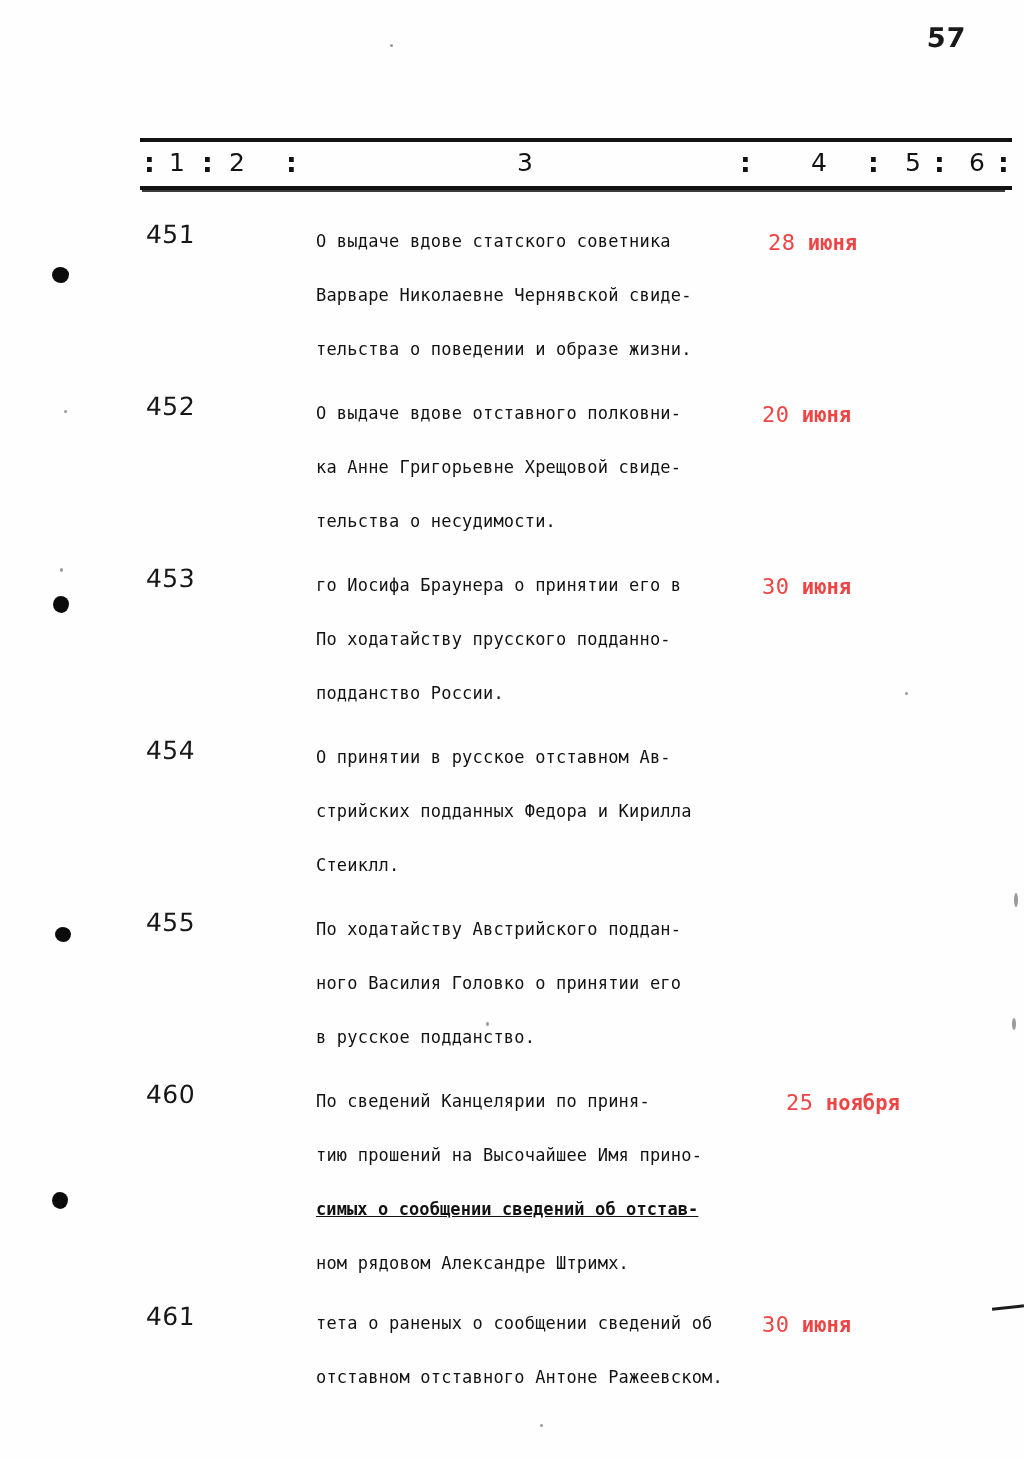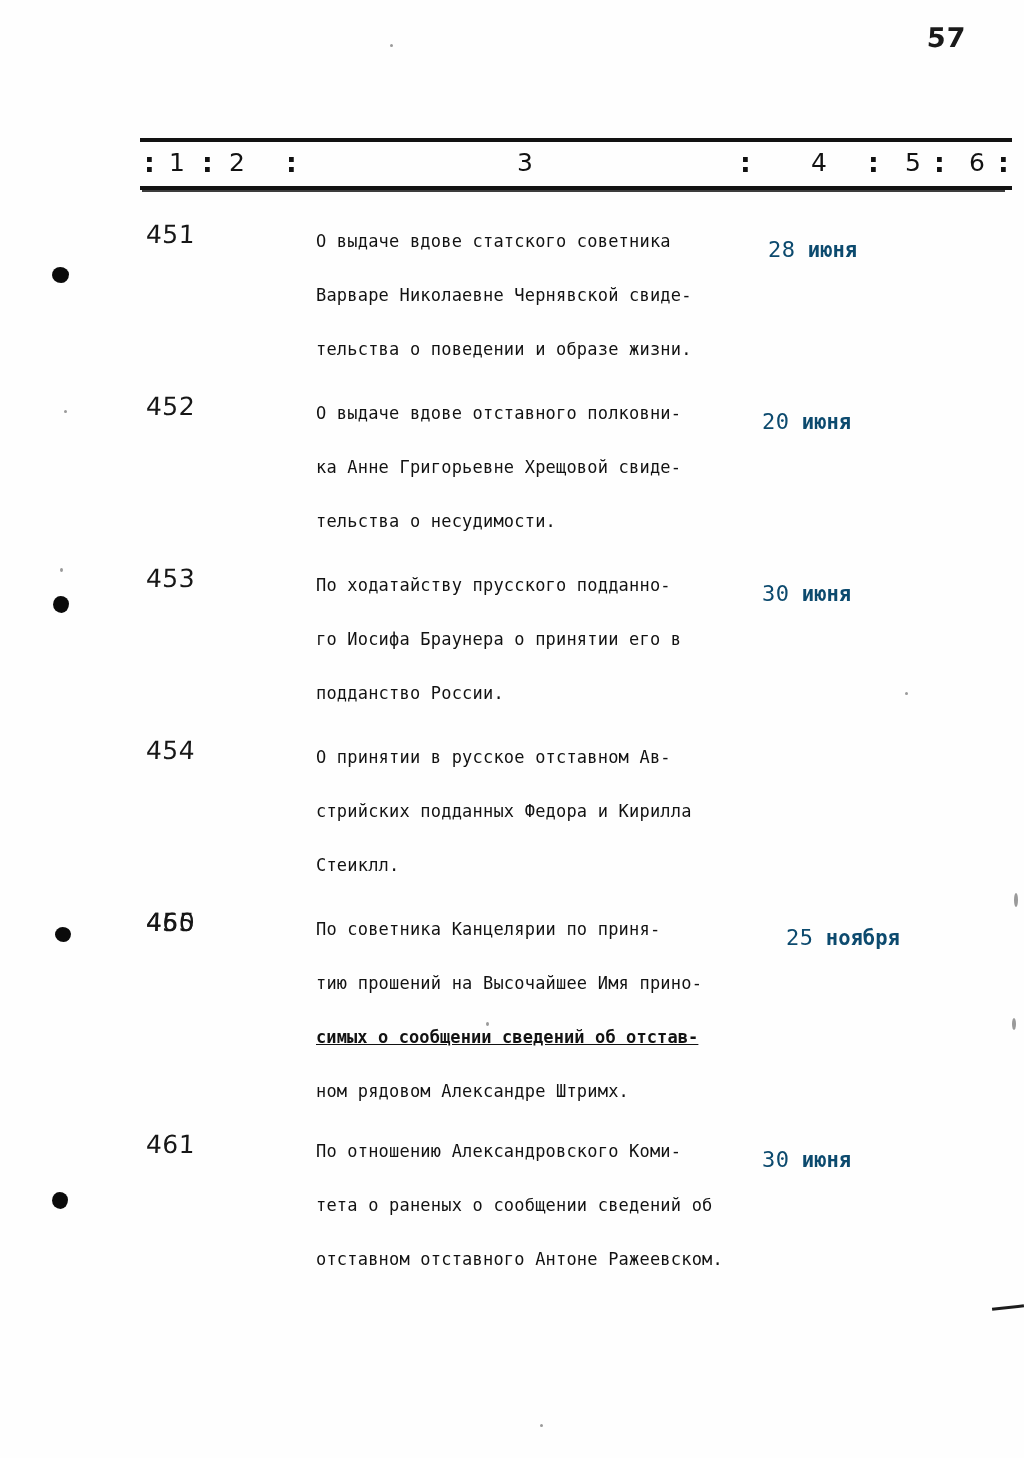--- a/index.html
+++ b/index.html
@@ -107,26 +107,26 @@
     height: 54px;
     line-height: 54px;
     font-size: 17px;
     letter-spacing: 0.2px;
     white-space: nowrap;
     color: #121212;
   }
   .line.heavy { font-weight: bold; letter-spacing: 0.1px; text-decoration: underline; }
   .entry-date {
     position: absolute;
-    top: 9px;
+    top: 2px;
     height: 54px;
     line-height: 54px;
     font-size: 20.5px;
     white-space: nowrap;
-    color: #0c4a6e;
+    color: #ef4444;
     font-weight: bold;
   }
   .entry-date .dnum {
     font-weight: 400;
     font-size: 22px;
     letter-spacing: 0.5px;
   }
 
   
   .date-451 { left: 768px; }
@@ -193,51 +193,55 @@
         <div class="entry-body">
           <div class="line">О выдаче вдове отставного полковни-</div>
           <div class="line">ка Анне Григорьевне Хрещовой свиде-</div>
           <div class="line">тельства о несудимости.</div>
         </div>
         <div class="entry-date date-452"><span class="dnum">20</span> <span>июня</span></div>
       </div>
       <div class="entry" style="margin-bottom: 10px;">
         <div class="entry-num">453</div>
         <div class="entry-body">
+          <div class="line">го Иосифа Браунера о принятии его в</div>
           <div class="line">По ходатайству прусского подданно-</div>
-          <div class="line">го Иосифа Браунера о принятии его в</div>
           <div class="line">подданство России.</div>
         </div>
         <div class="entry-date date-453"><span class="dnum">30</span> <span>июня</span></div>
       </div>
       <div class="entry" style="margin-bottom: 10px;">
         <div class="entry-num">454</div>
         <div class="entry-body">
           <div class="line">О принятии в русское отставном Ав-</div>
           <div class="line">стрийских подданных Федора и Кирилла</div>
           <div class="line">Стеиклл.</div>
         </div>
       </div>
       <div class="entry" style="margin-bottom: 10px;">
         <div class="entry-num">455</div>
+        <div class="entry-body">
+          <div class="line">По ходатайству Австрийского поддан-</div>
+          <div class="line">ного Василия Головко о принятии его</div>
+          <div class="line">в русское подданство.</div>
+        </div>
       </div>
       <div class="entry" style="margin-bottom: 6px;">
         <div class="entry-num">460</div>
         <div class="entry-body">
-          <div class="line">По советника Канцелярии по приня-</div>
+          <div class="line">По сведений Канцелярии по приня-</div>
           <div class="line">тию прошений на Высочайшее Имя прино-</div>
           <div class="line heavy">симых о сообщении сведений об отстав-</div>
           <div class="line">ном рядовом Александре Штримх.</div>
         </div>
         <div class="entry-date date-460"><span class="dnum">25</span> <span>ноября</span></div>
       </div>
       <div class="entry" style="margin-bottom: 10px;">
         <div class="entry-num">461</div>
         <div class="entry-body">
-          <div class="line">По отношению Александровского Коми-</div>
           <div class="line">тета о раненых о сообщении сведений об</div>
           <div class="line">отставном отставного Антоне Ражеевском.</div>
         </div>
         <div class="entry-date date-461"><span class="dnum">30</span> <span>июня</span></div>
       </div>
     </div>
 
   <div class="blot" style="left:52px; top:267px; width:17px; height:16px;"></div>
   <div class="blot" style="left:53px; top:596px; width:16px; height:17px;"></div>
   <div class="blot" style="left:55px; top:927px; width:16px; height:15px;"></div>

